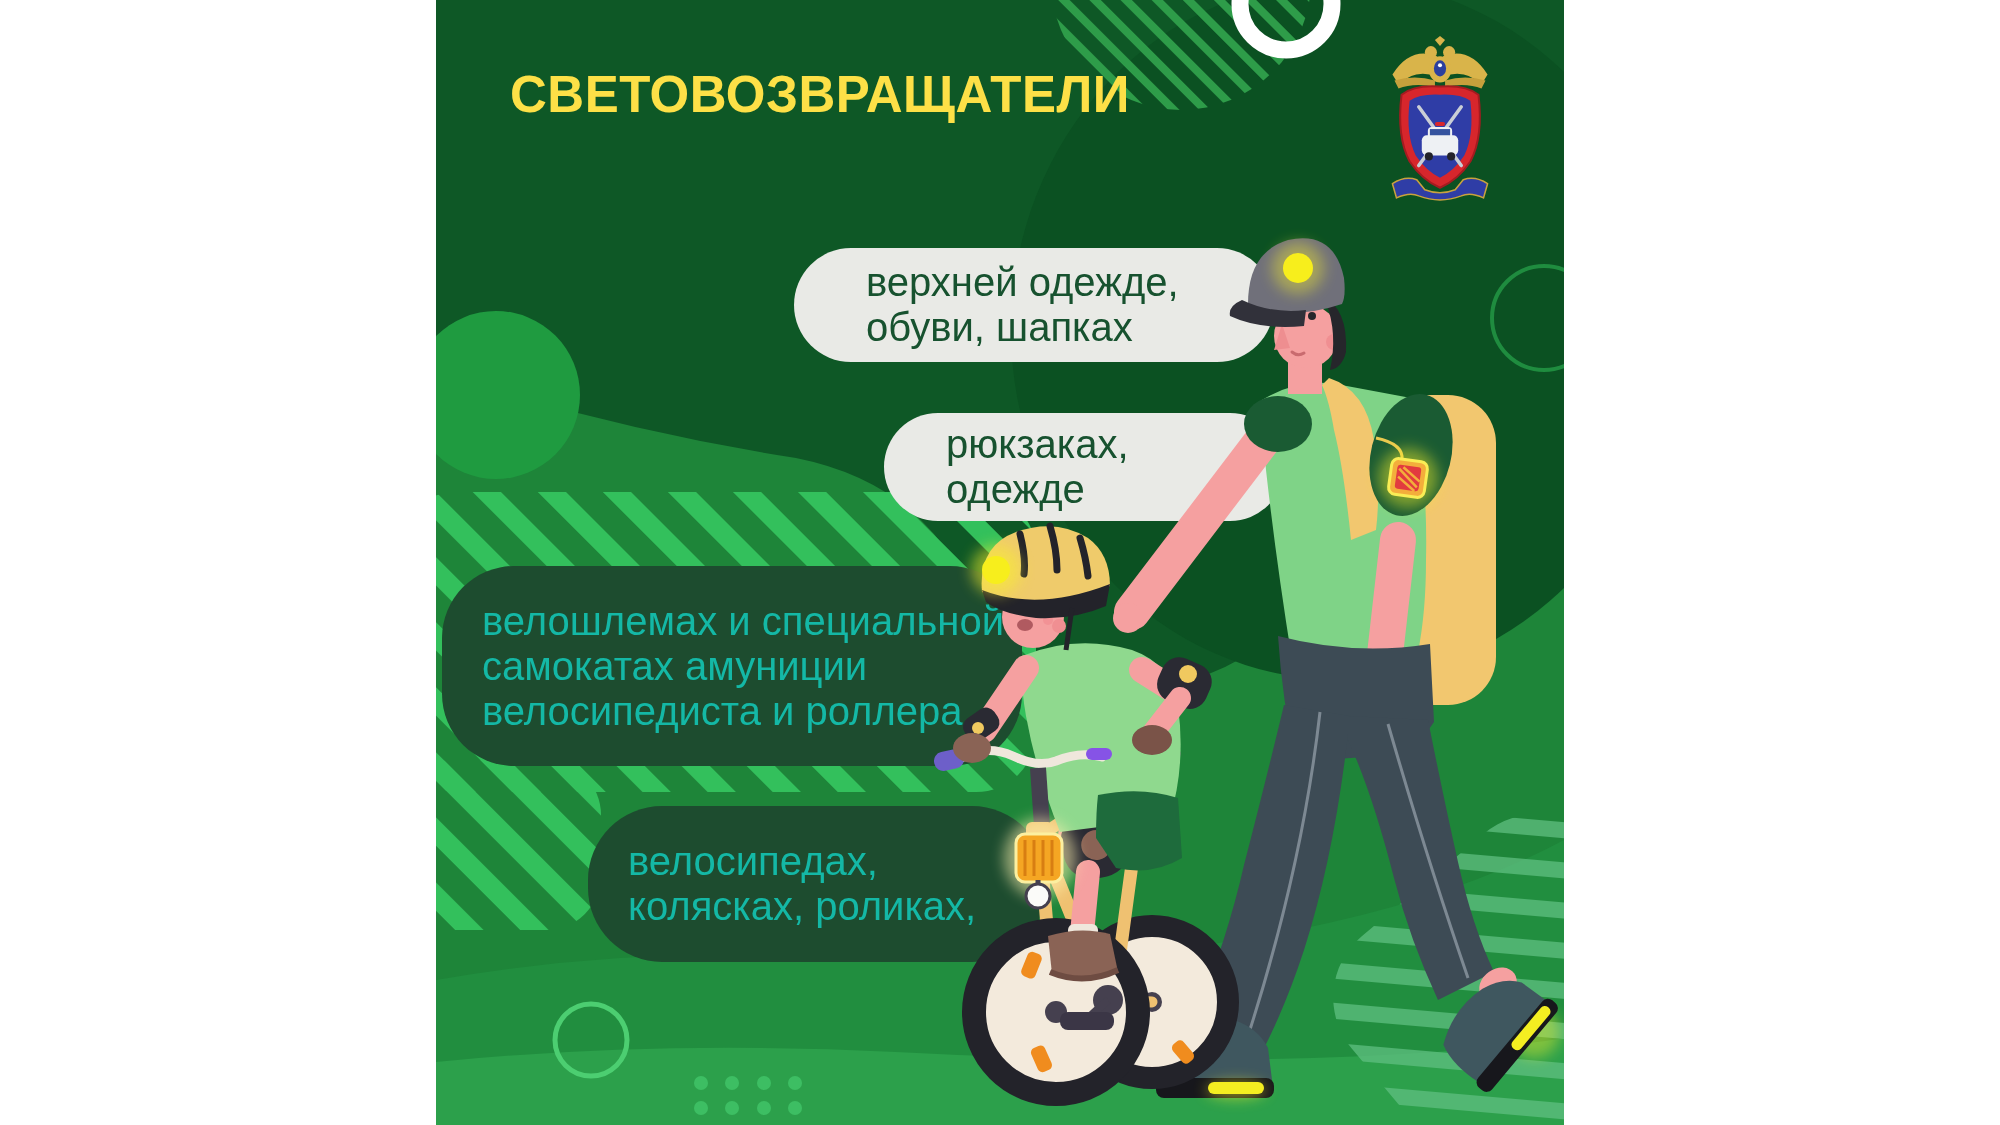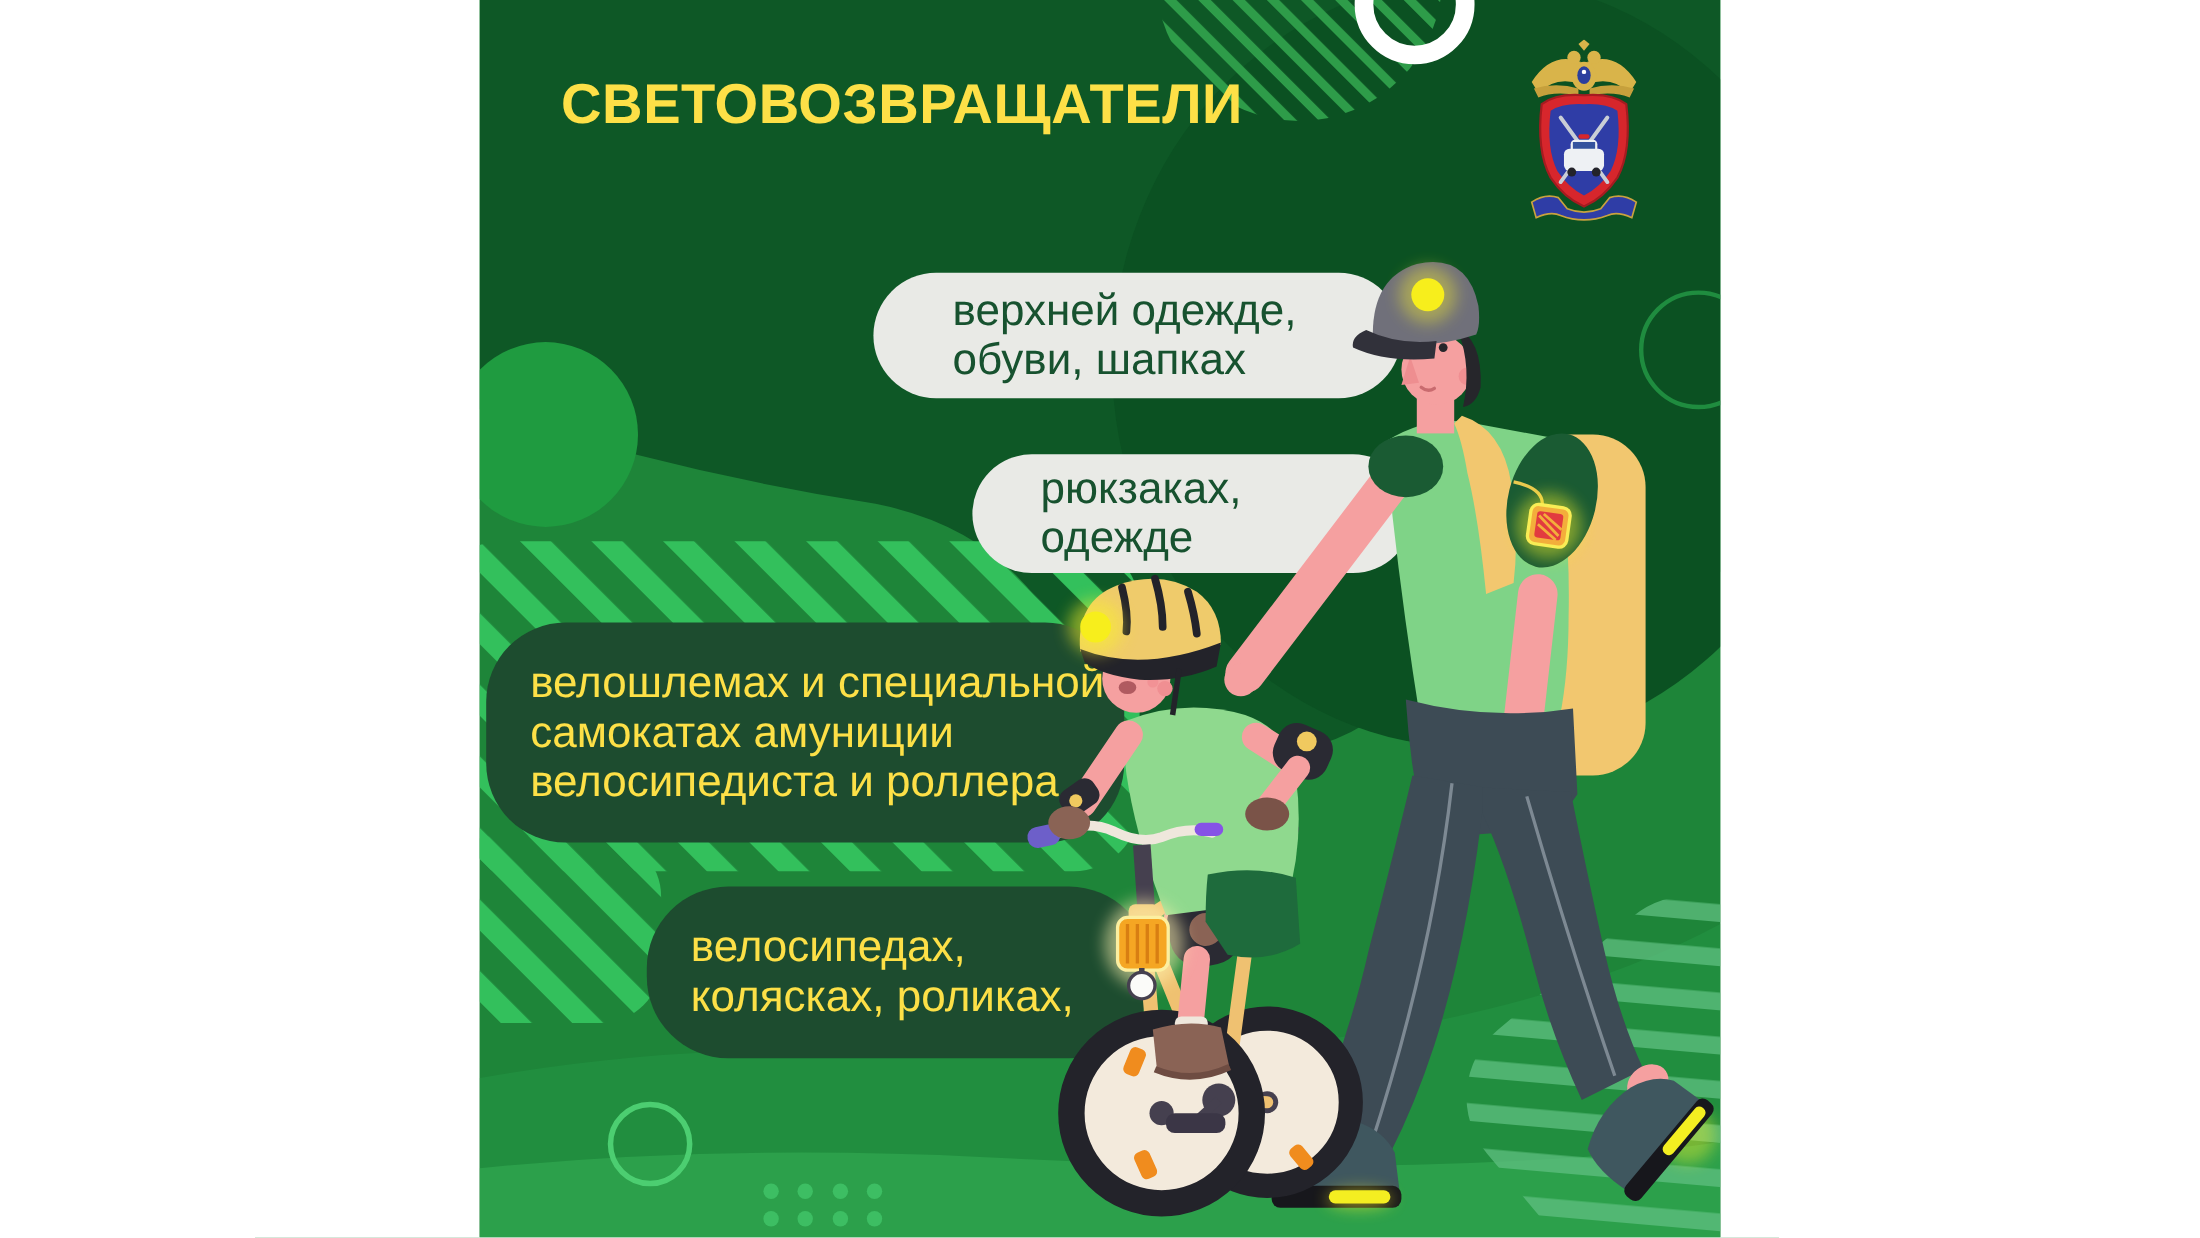--- a/index.html
+++ b/index.html
@@ -6,21 +6,21 @@
   .stage{position:relative;width:2000px;height:1125px;background:#ffffff;overflow:hidden;
          font-family:"Liberation Sans",sans-serif;}
   .poster{position:absolute;left:436px;top:0;width:1128px;height:1125px;overflow:hidden;background:#1E8539;}
   .bg-svg,.figures{position:absolute;left:0;top:0;width:1128px;height:1125px;}
   .title{position:absolute;left:74px;top:34px;z-index:3;color:#fde047;font-size:51px;font-weight:700;
          line-height:53px;letter-spacing:0.5px;text-transform:uppercase;}
   .title span{display:block;white-space:nowrap;}
   .callout{position:absolute;z-index:3;display:flex;align-items:center;box-sizing:border-box;}
   .callout span{display:block;white-space:nowrap;}
   .callout.light{background:#E9EAE6;color:#17522F;}
-  .callout.dark{background:#1D4C2F;color:#fde047;}
+  .callout.dark{background:#1D4C2F;color:#14b8a6;}
   .callout .txt{font-size:40px;line-height:45px;font-weight:400;}
   #callout-outerwear{left:358px;top:248px;width:480px;height:114px;border-radius:57px;padding-left:72px;}
   #callout-bags{left:448px;top:413px;width:400px;height:108px;border-radius:54px;padding-left:62px;}
   #callout-helmets{left:6px;top:566px;width:580px;height:200px;border-radius:72px;padding-left:40px;}
   #callout-wheels{left:152px;top:806px;width:458px;height:156px;border-radius:74px;padding-left:40px;}
   .figures{z-index:4;pointer-events:none;}
   .emblem{position:absolute;left:948px;top:36px;width:112px;height:172px;z-index:5;}
 </style>
 </head>
 <body>

